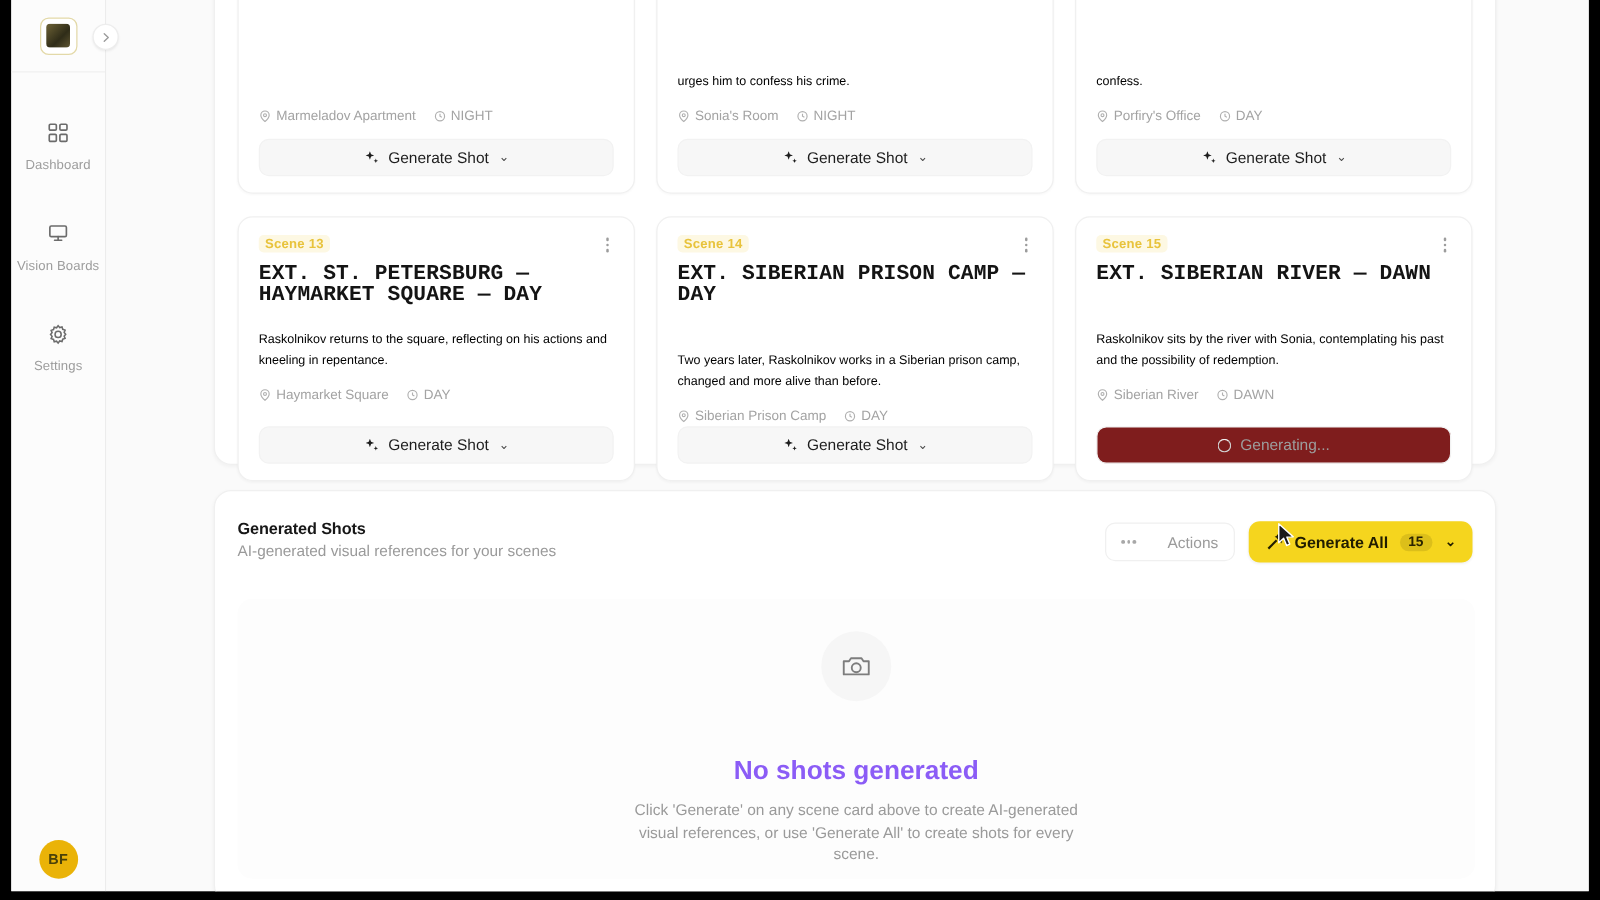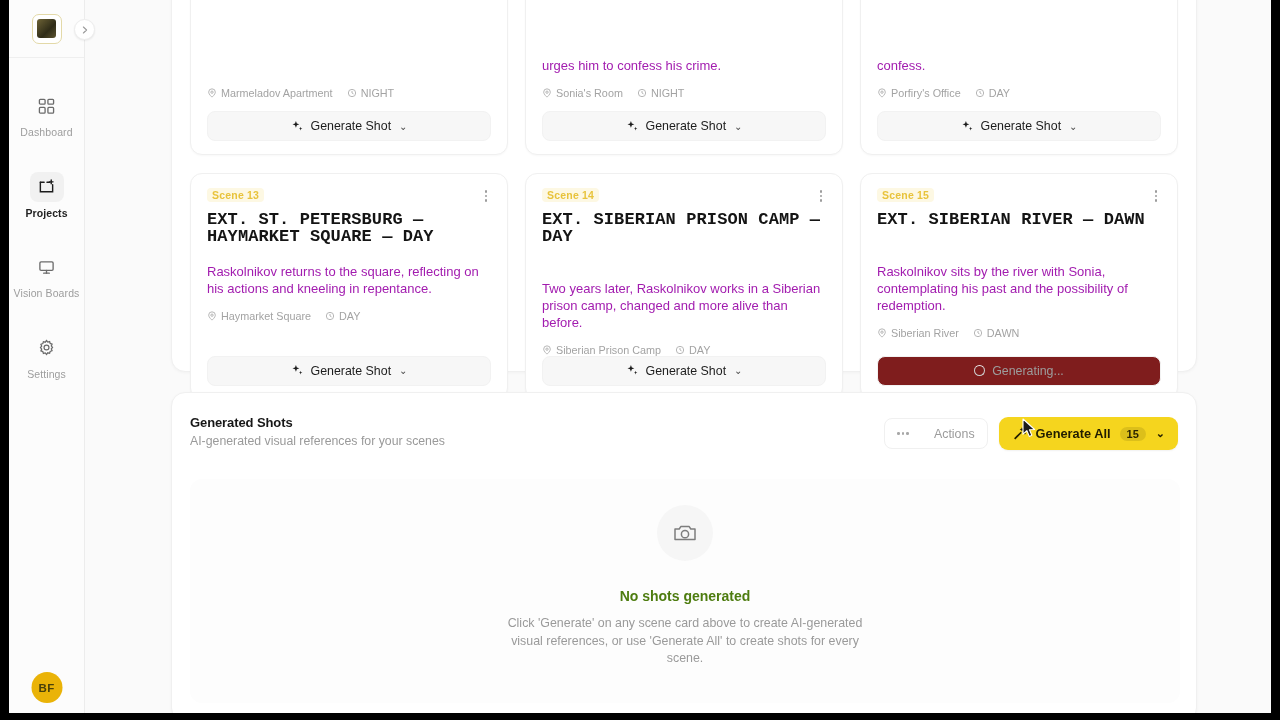--- a/index.html
+++ b/index.html
@@ -128,21 +128,21 @@
   }
   .kebab i { width: 2.5px; height: 2.5px; border-radius: 50%; background: #9c9c9c; display: block; }
   .scene-title {
     margin-top: 7px;
     font-family: "Liberation Mono", "DejaVu Sans Mono", monospace;
     font-size: 17px; font-weight: 700; color: #141414;
     letter-spacing: .1px; line-height: 17px;
   }
   .scene-desc {
     margin-top: 18px;
-    font-size: 13px; color: #a21caf; line-height: 17px;
+    font-size: 10px; color: #000000; line-height: 17px;
   }
   .scene-meta {
     margin-top: 13px;
     display: flex; align-items: center; gap: 14px;
     font-size: 10.8px; color: #a3a3a3;
   }
   .meta-item { display: flex; align-items: center; gap: 4px; }
   .scene-action {
     margin-top: auto;
     height: 30px; border-radius: 8px;
@@ -202,21 +202,21 @@
     background: #fdfdfd;
     display: flex; flex-direction: column; align-items: center;
     padding-top: 26px;
   }
   .empty-icon-wrap {
     width: 56px; height: 56px; border-radius: 50%;
     background: #f6f6f6;
     display: flex; align-items: center; justify-content: center;
     color: #858585;
   }
-  .empty-title { margin-top: 27px; font-size: 14px; font-weight: 700; color: #4d7c0f; }
+  .empty-title { margin-top: 44px; font-size: 21px; font-weight: 700; color: #8b5cf6; }
   .empty-text {
     margin-top: 11px; width: 360px; text-align: center;
     font-size: 12.4px; color: #9a9a9a; line-height: 17.5px;
   }
 
   
   .cursor { position: absolute; left: 937px; top: 418px; z-index: 99; pointer-events: none; }
 </style>
 </head>
 <body>
@@ -242,32 +242,20 @@
           <svg width="17" height="17" viewBox="0 0 18 18" fill="none" stroke="currentColor" stroke-width="1.4">
             <rect x="1.5" y="1.5" width="6" height="5" rx="1"></rect>
               <rect x="10.5" y="1.5" width="6" height="5" rx="1"></rect>
             <rect x="1.5" y="10" width="6" height="6" rx="1"></rect>
               <rect x="10.5" y="10" width="6" height="6" rx="1"></rect>
           </svg>
         </span>
         <span class="nav-label">Dashboard</span>
       </div>
 
-      <div class="nav-item active">
-        <span class="nav-icon">
-          <svg width="17" height="17" viewBox="0 0 18 18" fill="none" stroke="currentColor" stroke-width="1.5" stroke-linecap="round">
-            <path d="M2.5 4.5 V14.5 H15.5 V7"></path>
-            <path d="M2.5 4.5 H6.5"></path>
-              <path d="M9.5 4.5 H12.5"></path>
-            <path d="M14 2.2 V6"></path>
-              <path d="M12.1 4.1 H15.9"></path>
-          </svg>
-        </span>
-        <span class="nav-label">Projects</span>
-      </div>
 
       <div class="nav-item">
         <span class="nav-icon">
           <svg width="17" height="17" viewBox="0 0 18 18" fill="none" stroke="currentColor" stroke-width="1.4" stroke-linecap="round">
             <rect x="2" y="3" width="14" height="9" rx="1.2"></rect>
             <path d="M6 15 H12"></path>
               <path d="M9 12 V15"></path>
           </svg>
         </span>
         <span class="nav-label">Vision Boards</span>

